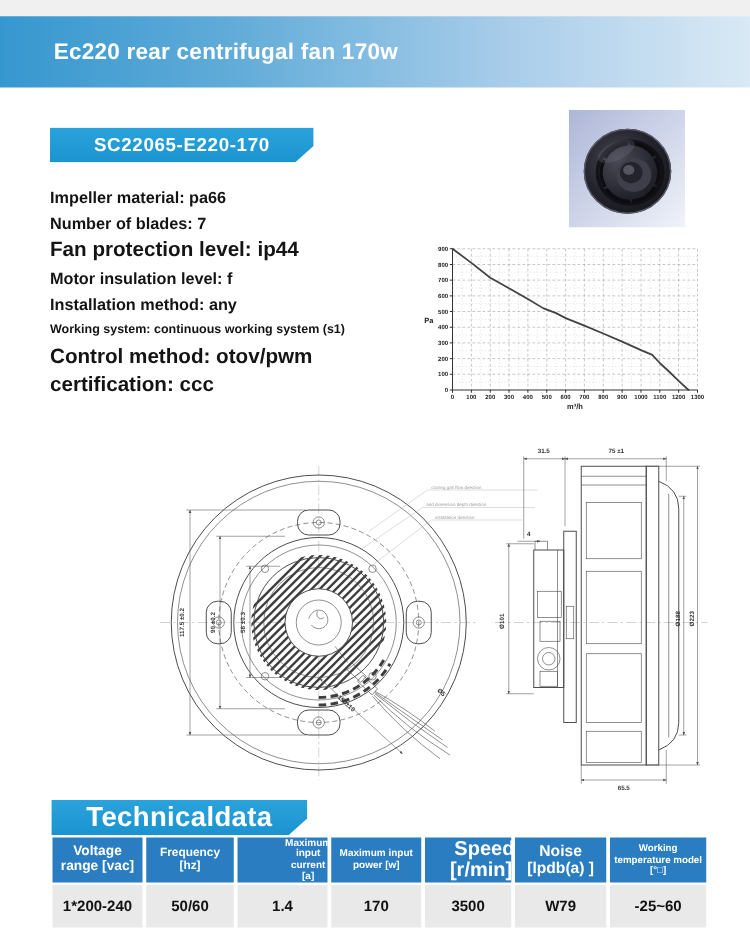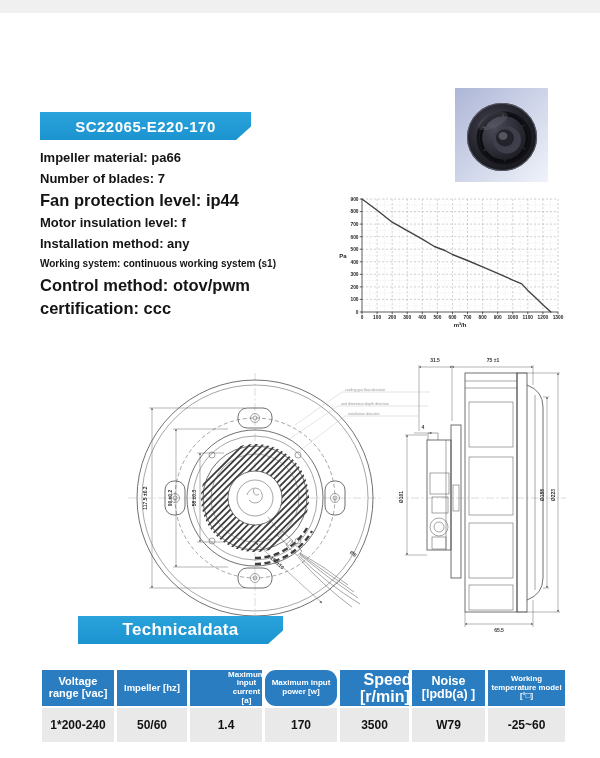--- a/index.html
+++ b/index.html
@@ -6,21 +6,21 @@
   .page{position:relative;width:600px;height:758px;background:#fff;overflow:hidden;
         font-family:"Liberation Sans",sans-serif;}
   .top-strip{position:absolute;left:0;top:0;width:600px;height:13px;background:#f0f0f0;}
   .header-bar{position:absolute;left:0;top:13px;width:600px;height:57px;
         background:linear-gradient(90deg,#3697cf 0%,#5fabd8 30%,#a9cdea 68%,#d9e9f5 100%);
         display:flex;align-items:center;}
   .header-bar .title{color:#fff;font-weight:bold;font-size:18px;padding-left:43px;letter-spacing:0.2px;}
   .photo{position:absolute;left:455px;top:88px;width:93px;height:94px;}
   .badge{background:linear-gradient(180deg,#2aa3dc,#1b93d0);color:#fff;font-weight:bold;
         clip-path:polygon(0 0,100% 0,100% 52%,calc(100% - 15px) 100%,0 100%);}
-  .model-badge{position:absolute;left:40px;top:112px;width:211px;height:28px;font-size:15px;
+  .model-badge{position:absolute;left:40px;top:102px;width:211px;height:28px;font-size:15px;
         display:flex;align-items:center;justify-content:center;letter-spacing:0.5px;}
   .specs{position:absolute;left:40px;top:147px;width:330px;color:#141414;}
   .spec-md{font-size:13px;font-weight:bold;height:21px;line-height:21px;}
   .spec-sm{font-size:10px;font-weight:bold;height:20px;line-height:20px;}
   .spec-lg{font-size:16.5px;font-weight:bold;height:23px;line-height:23px;}
   .chart{position:absolute;left:335px;top:190px;width:262px;height:142px;}
   .chart svg{width:262px;height:142px;display:block;}
   .gmin{stroke:#c8c8c8;stroke-width:0.35;stroke-dasharray:1,1.6;}
   .gmaj{stroke:#9b9b9b;stroke-width:0.45;stroke-dasharray:2.2,1.8;}
   .ax{stroke:#333;stroke-width:0.8;}
@@ -33,43 +33,46 @@
         clip-path:polygon(0 0,100% 0,100% 45%,calc(100% - 14px) 100%,0 100%);}
   .drawing{position:absolute;left:0;top:345px;width:600px;height:292px;}
   .ln{stroke:#4d4d4d;fill:none;stroke-width:0.8;}
   .lt{stroke:#4d4d4d;fill:none;stroke-width:0.5;}
   .dim{stroke:#5a5a5a;stroke-width:0.45;fill:none;}
   .dtx{font-size:5px;fill:#333;text-anchor:middle;font-weight:bold;}
   .cl{stroke:#9a9a9a;stroke-width:0.35;stroke-dasharray:8,2.5,2,2.5;fill:none;}
   .note{font-size:3.6px;fill:#9a9a9a;}
   .nln{stroke:#b0b0b0;stroke-width:0.35;fill:none;}
   .slot{fill:none;stroke:#3e3e3e;stroke-width:2.4;stroke-dasharray:6,3.5;}
-  .tech-badge{position:absolute;left:41px;top:616px;width:205px;height:28px;font-size:17px;
-        display:flex;align-items:center;justify-content:center;letter-spacing:0.3px;margin-left:37px;}
+  .tech-badge{position:absolute;left:41px;top:640px;width:205px;height:28px;font-size:22px;
+        display:flex;align-items:center;justify-content:center;letter-spacing:0.3px;}
   .spec-table{position:absolute;left:42px;top:670px;width:523px;display:grid;
         grid-template-columns:72px 70px 72px 72px 69px 73px 77px;column-gap:3px;row-gap:2px;}
   .th{background:#2b7dc1;color:#fff;font-weight:bold;height:36px;display:flex;align-items:center;
         justify-content:center;text-align:center;line-height:1.08;padding:1px 2px;box-sizing:border-box;}
   .th:nth-child(1){font-size:11px;}
   .th:nth-child(2){font-size:9.5px;}
   .th:nth-child(3){font-size:8px;padding-left:43px;}
-  .th:nth-child(4){font-size:8px;border-radius:11px;}
+  .th:nth-child(4){font-size:8px;}
   .th:nth-child(5){font-size:16px;padding-left:28px;}
   .th:nth-child(6){font-size:12.5px;}
   .th:nth-child(7){font-size:7.8px;}
   .td{background:#e9e9e9;color:#121212;font-weight:bold;font-size:12px;height:34px;
         display:flex;align-items:center;justify-content:center;}
 </style>
 </head>
 <body>
 
 <div class="page">
 
   <div class="top-strip"></div>
 
+  <div class="header-bar">
+    <div class="title">Ec220 rear centrifugal fan 170w</div>
+  </div>
 
   <div class="photo">
     <svg viewBox="0 0 93 94">
       <defs>
         <linearGradient id="pbg" x1="0" y1="0" x2="1" y2="1">
           <stop offset="0" stop-color="#adb6d7"></stop>
             <stop offset="1" stop-color="#f0f3fa"></stop>
         </linearGradient>
         <radialGradient id="fang" cx="0.4" cy="0.38" r="0.78">
           <stop offset="0" stop-color="#4a4a56"></stop>
@@ -375,21 +378,21 @@
         <line class="dim" x1="465" y1="279" x2="533" y2="279" marker-start="url(#ma)" marker-end="url(#ma)"></line>
         <text class="dtx" x="499" y="287">65.5</text>
       </g>
     </g>
   </svg>
 
   <div class="badge tech-badge">Technicaldata</div>
 
   <div class="spec-table">
     <div class="th">Voltage range [vac]</div>
-    <div class="th">Impeller [hz]</div>
+    <div class="th">Frequency [hz]</div>
     <div class="th">Maximum input current [a]</div>
     <div class="th">Maximum input power [w]</div>
     <div class="th">Speed [r/min])</div>
     <div class="th">Noise [lpdb(a) ]</div>
     <div class="th">Working temperature model [°□]</div>
     <div class="td">1*200-240</div>
     <div class="td">50/60</div>
     <div class="td">1.4</div>
     <div class="td">170</div>
     <div class="td">3500</div>

